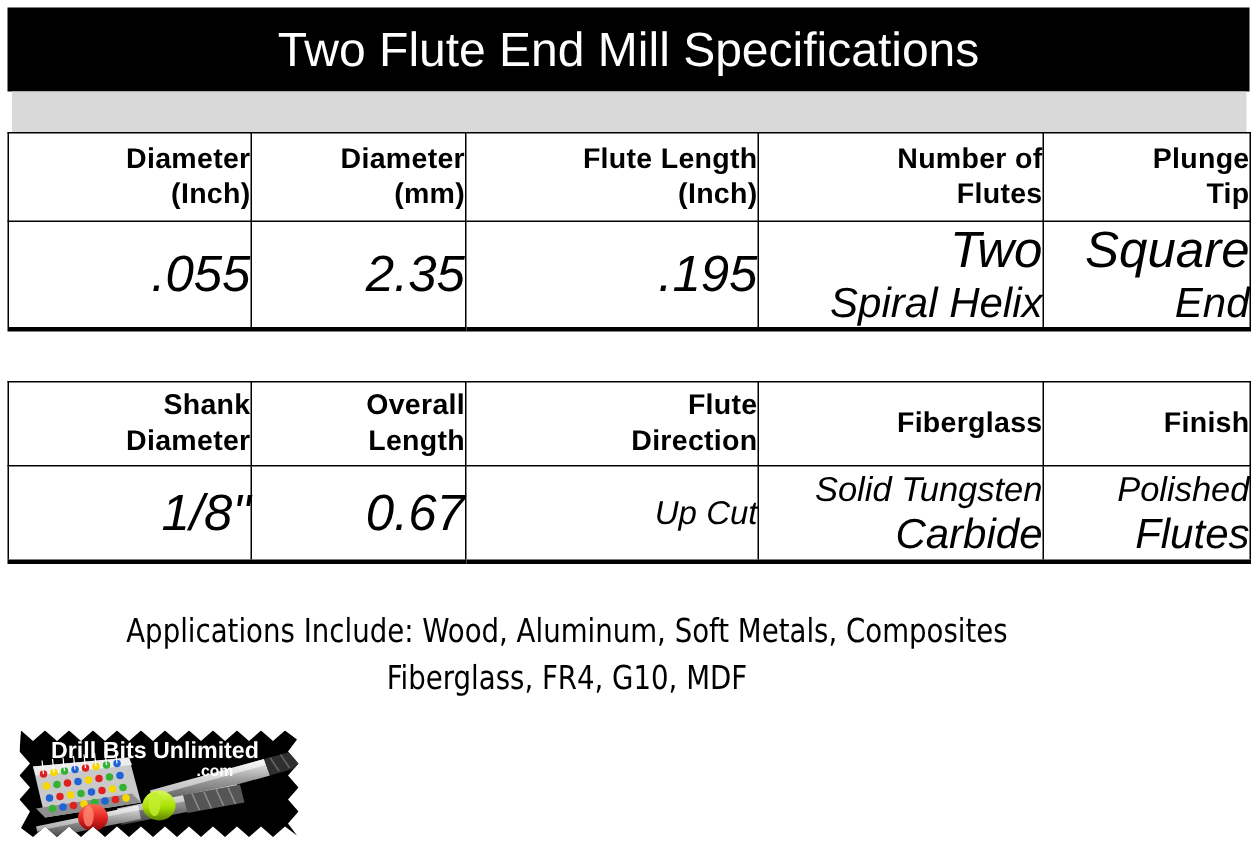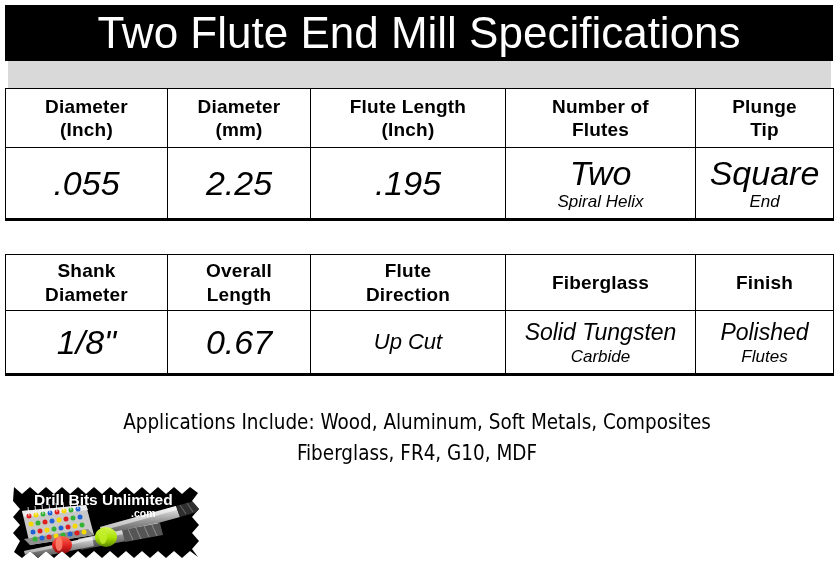--- a/index.html
+++ b/index.html
@@ -23,21 +23,21 @@
     top: 5px;
     width: 828px;
     height: 56px;
     background: #000000;
     display: flex;
     align-items: center;
     justify-content: center;
   }
   .title-text {
     color: #ffffff;
-    font-size: 44px;
+    font-size: 32px;
     line-height: 1;
     font-weight: 400;
     letter-spacing: 0px;
     white-space: nowrap;
   }
 
   
   .grey-bar {
     position: absolute;
     left: 8px;
@@ -49,38 +49,38 @@
 
   
   .spec-table {
     position: absolute;
     border-collapse: collapse;
     table-layout: fixed;
     background: #ffffff;
   }
   .spec-table td {
     border: 1px solid #000000;
-    text-align: center;
+    text-align: right;
     vertical-align: middle;
     padding: 0;
   }
   .spec-table .hdr {
     font-weight: bold;
     font-size: 19px;
     line-height: 1.22;
     letter-spacing: 0.2px;
   }
   .spec-table .val {
     font-weight: 400;
     font-size: 34px;
     line-height: 1.08;
     font-style: italic;
   }
   .spec-table .val .sub {
-    font-size: 17px;
+    font-size: 28px;
     display: block;
     line-height: 1.12;
   }
   .spec-table .val.two-line {
     font-size: 23px;
     line-height: 1.22;
   }
   .spec-table .val.medium {
     font-size: 22px;
   }
@@ -104,21 +104,20 @@
   
   .spec-table .val-row td { border-bottom: 3px solid #000000; }
 
   
   .applications {
     position: absolute;
     left: 0;
     top: 406px;
     width: 756px;
     text-align: center;
-    padding-left: 39px;
   }
   .applications div {
     font-family: "DejaVu Sans Condensed", "Liberation Sans Narrow", "Liberation Sans", sans-serif;
     font-size: 22px;
     line-height: 1.42;
     font-weight: 400;
     transform: scaleX(0.93);
     transform-origin: center;
   }
 
@@ -152,21 +151,21 @@
   <tbody>
     <tr class="hdr-row">
       <td class="hdr">Diameter<br>(Inch)</td>
       <td class="hdr">Diameter<br>(mm)</td>
       <td class="hdr">Flute Length<br>(Inch)</td>
       <td class="hdr">Number of<br>Flutes</td>
       <td class="hdr">Plunge<br>Tip</td>
     </tr>
     <tr class="val-row">
       <td class="val">.055</td>
-      <td class="val">2.25</td>
+      <td class="val">2.35</td>
       <td class="val">.195</td>
       <td class="val">Two<span class="sub">Spiral Helix</span></td>
       <td class="val">Square<span class="sub">End</span></td>
     </tr>
   </tbody>
 </table>
 
 <table class="spec-table" id="table2">
   <colgroup>
     <col style="width:162px">

